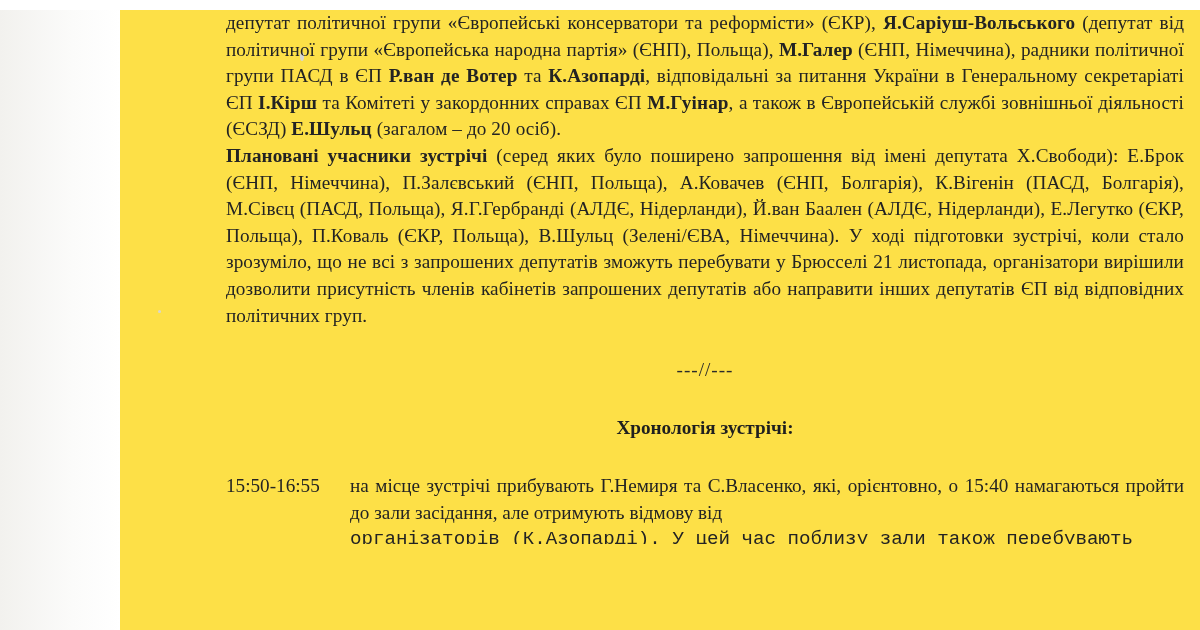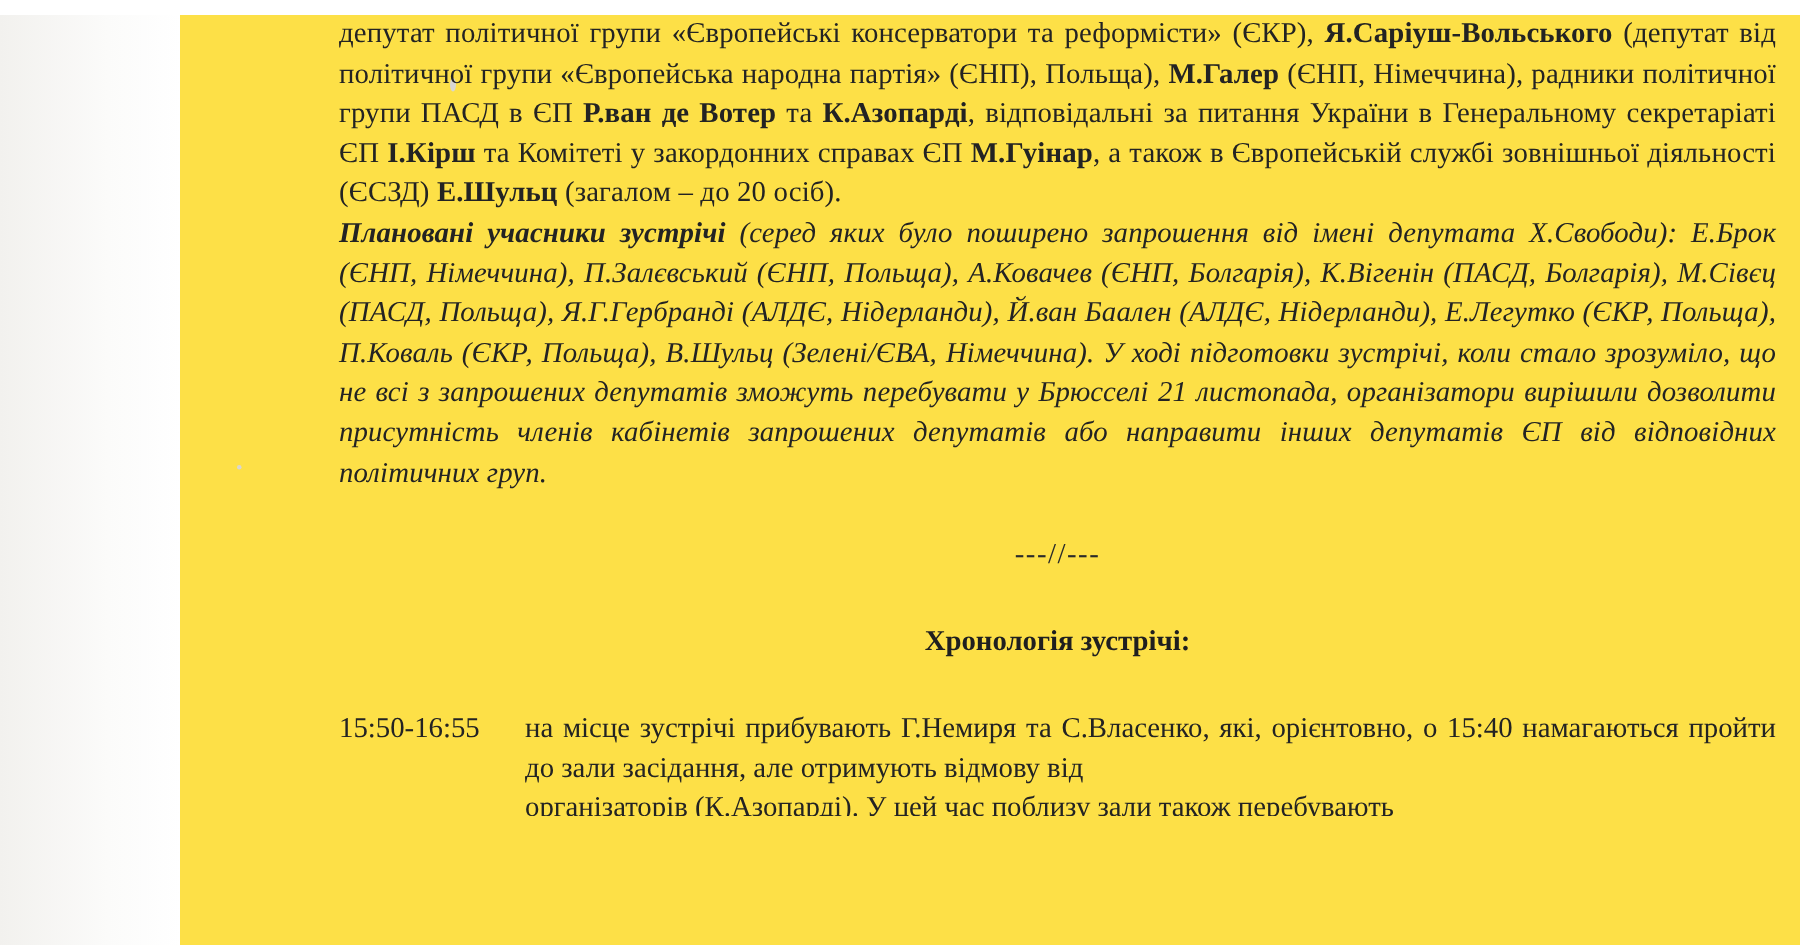--- a/index.html
+++ b/index.html
@@ -47,21 +47,21 @@
     margin: 0;
     text-align: justify;
     font-size: 19.2px;
     line-height: 26.6px;
     letter-spacing: 0.1px;
     color: #232323;
   }
   .b { font-weight: bold; }
   
   .para-1 { margin-top: 2px; }
-  .para-2 { margin-top: 30px; font-style: italic; }
+  .para-2 { margin-top: 30px; }
   .sep {
     margin-top: 30px;
     text-align: center;
     font-size: 19.2px;
     letter-spacing: 1px;
     color: #2a2a2a;
   }
   .section-title {
     margin-top: 36px;
     font-size: 19.2px;
@@ -87,20 +87,21 @@
     flex: 1 1 auto;
     font-size: 19.2px;
     line-height: 26.6px;
     text-align: justify;
     color: #232323;
   }
   .clipped {
     position: relative;
     overflow: hidden;
     height: 18px;
+    font-family: Liberation Mono, monospace;
   }
   .clipped .tl-text-cont {
     font-size: 19.2px;
     line-height: 26.6px;
     color: #232323;
   }
   .indent-block { margin-left: 124px; }
 </style>
 </head>
 <body>

